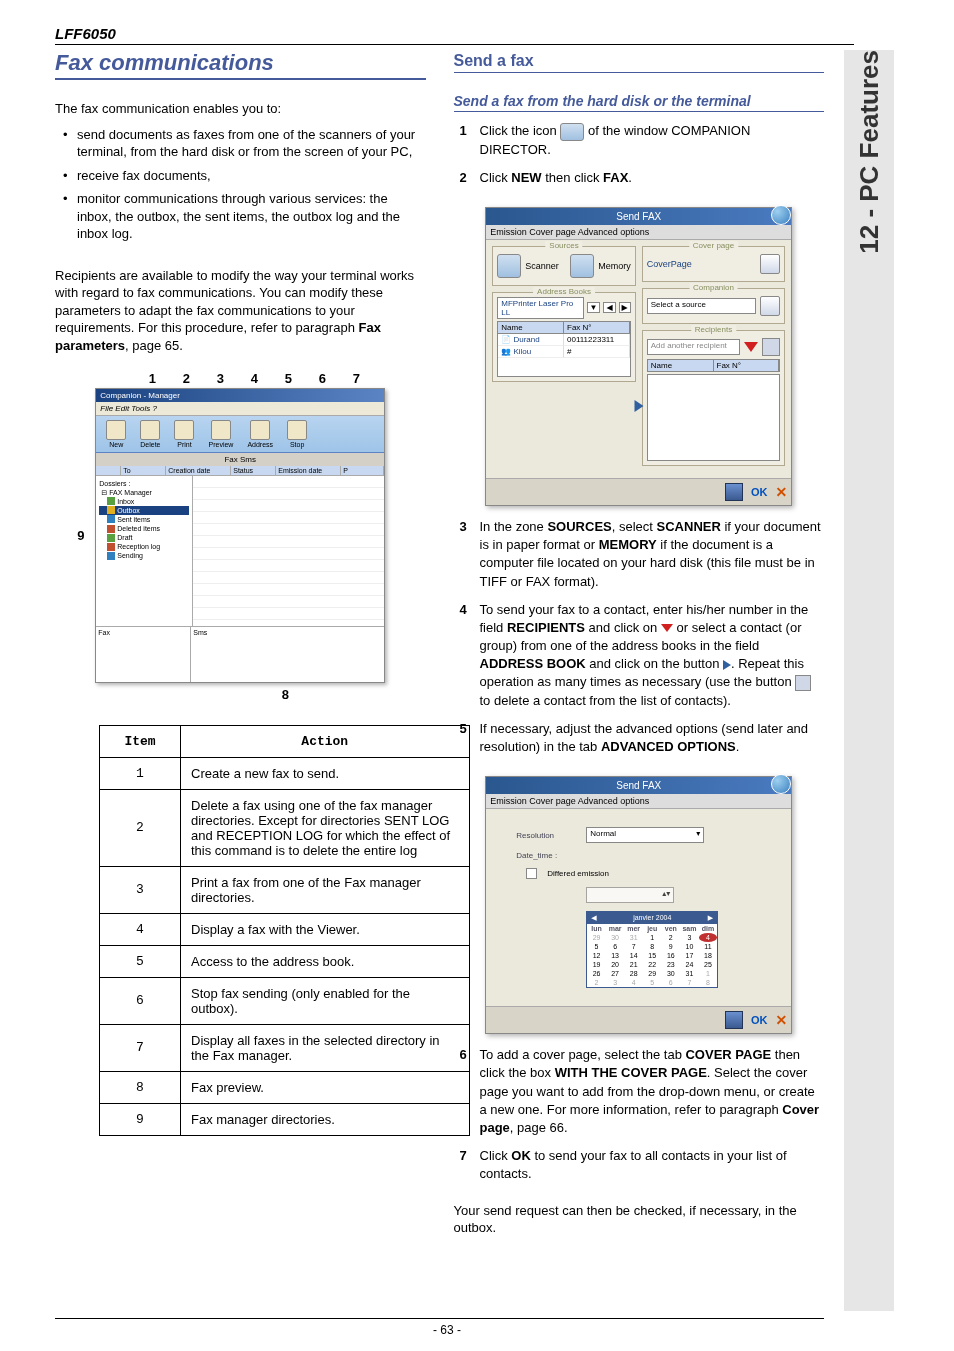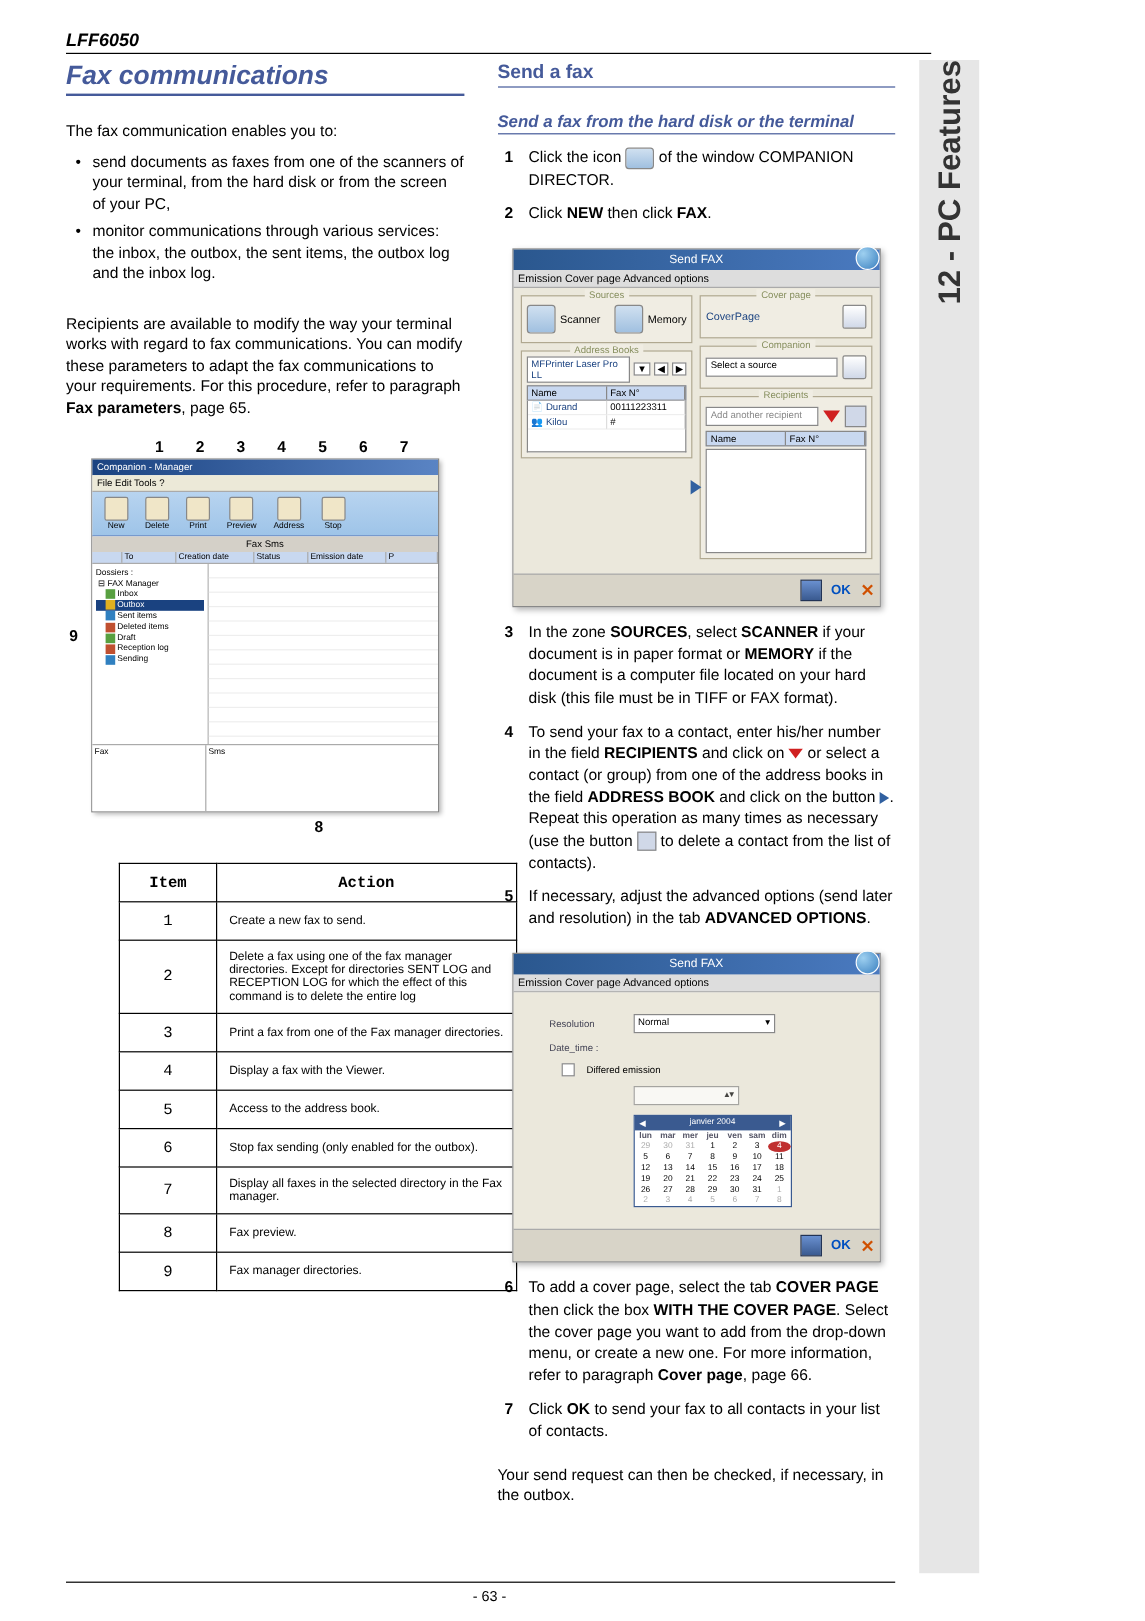--- a/index.html
+++ b/index.html
@@ -5,21 +5,21 @@
   html, body {
     margin: 0;
     padding: 0;
     font-family: Arial, Helvetica, sans-serif;
     font-size: 13px;
     color: #000;
     background: #fff;
     width: 954px;
   }
   .page {
-    width: 816px;
+    width: 894px;
     height: 1351px;
     position: relative;
     box-sizing: border-box;
     padding: 25px 40px 25px 55px;
   }
   .header-band {
     font-style: italic;
     font-weight: bold;
     font-size: 15px;
     border-bottom: 1px solid #000;
@@ -155,20 +155,21 @@
   .fw-titlebar {
     background: linear-gradient(to right, #1a4280, #5a84c4);
     color: #fff;
     padding: 2px 4px;
     font-size: 8px;
   }
   .fw-menubar {
     background: #ece9d8;
     padding: 2px 4px;
     border-bottom: 1px solid #aaa;
+    font-style: italic;
   }
   .fw-toolbar {
     background: linear-gradient(to bottom, #b8d4f0, #9ec4e8);
     padding: 4px;
     display: flex;
     gap: 14px;
     border-bottom: 1px solid #5a84c4;
     justify-content: flex-start;
     padding-left: 10px;
   }
@@ -271,21 +272,21 @@
   table.action-table th {
     text-align: center;
     font-weight: bold;
   }
   table.action-table td:first-child {
     text-align: center;
     width: 60px;
   }
   table.action-table td:last-child {
     font-family: Arial, Helvetica, sans-serif;
-    font-size: 10px;
+    font-size: 13px;
   }
   
   .send-fax-dialog {
     width: 305px;
     margin: 10px auto 12px auto;
     border: 1px solid #888;
     background: #e8e8e8;
     font-size: 9px;
     box-shadow: 2px 2px 5px rgba(0,0,0,0.3);
   }
@@ -542,20 +543,21 @@
   <div class="content-area">
 
     <div class="col">
 
       <div class="main-title">Fax communications</div>
 
       <p>The fax communication enables you to:</p>
 
       <ul class="bullet">
         <li>send documents as faxes from one of the scanners of your terminal, from the hard disk or from the screen of your PC,</li>
+        <li>receive fax documents,</li>
         <li>monitor communications through various services: the inbox, the outbox, the sent items, the outbox log and the inbox log.</li>
       </ul>
 
       <p>
         <span>Recipients are available to modify the way your terminal works with regard to fax communications. You can modify these parameters to adapt the fax communications to your requirements. For this procedure, refer to paragraph </span><b>Fax parameters</b><span>, page 65.</span>
       </p>
 
 
       <div class="fax-window-figure">
         <div class="num-row">

